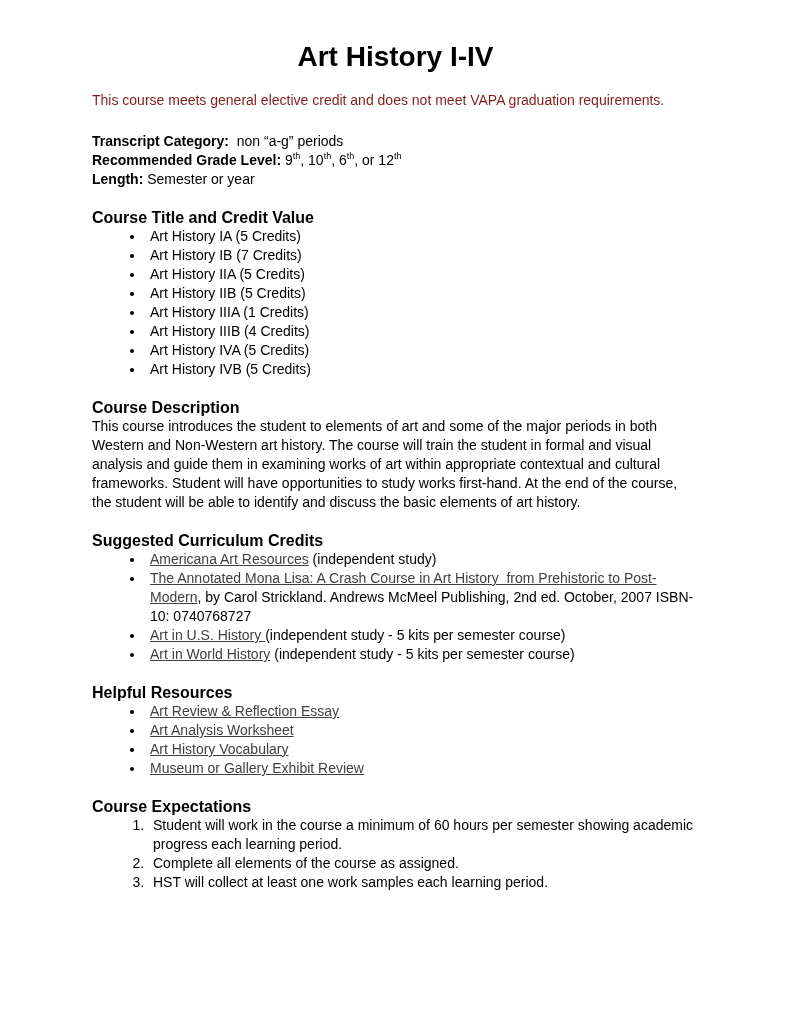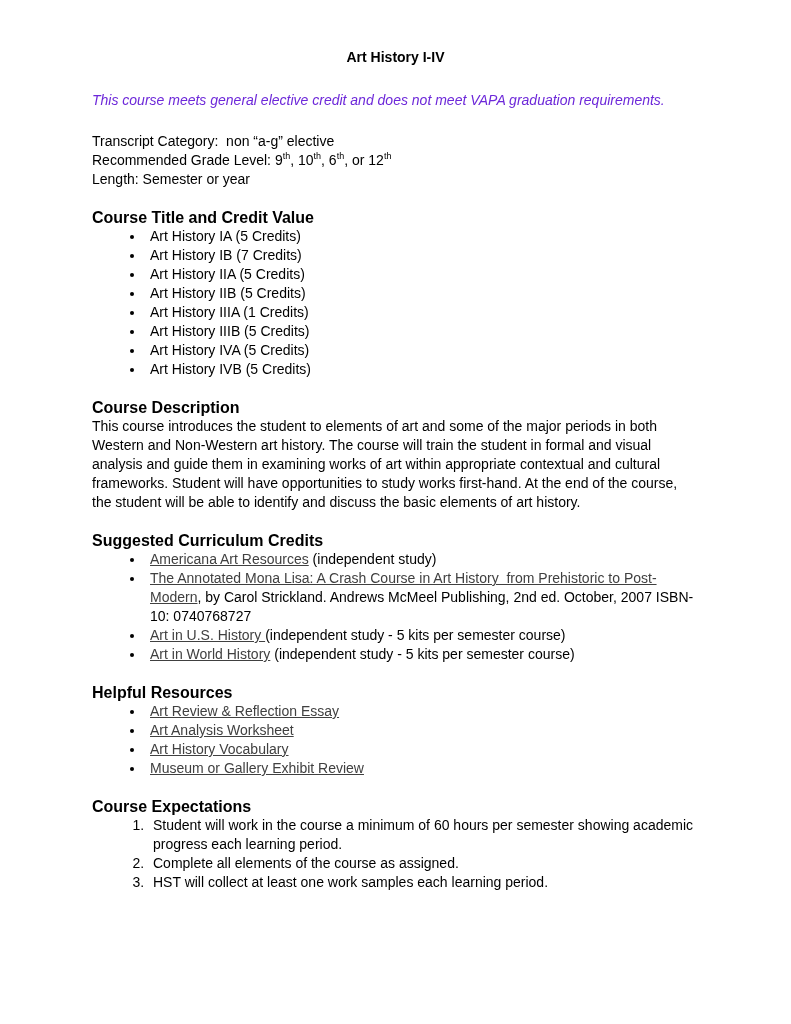--- a/index.html
+++ b/index.html
@@ -3,24 +3,24 @@
 <meta charset="utf-8">
 <style>
   html, body { margin: 0; padding: 0; background: #ffffff; }
   body {
     width: 791px; height: 1024px;
     font-family: "Liberation Sans", sans-serif;
     font-size: 14px; line-height: 19px; color: #000000;
     overflow: hidden;
   }
   .page { box-sizing: border-box; width: 791px; height: 1024px; padding: 43px 92px 0 92px; background: #fff; }
-  .doc-title { font-size: 14px; line-height: 28px; font-weight: bold; text-align: center; margin: 0 0 20px 0; }
-  .notice { color: #6d28d9; font-style: italic; margin: 0 0 22px 0; }
+  .doc-title { font-size: 28px; line-height: 28px; font-weight: bold; text-align: center; margin: 0 0 20px 0; }
+  .notice { color: #7f1d1d; margin: 0 0 22px 0; }
   .meta-line { white-space: pre-wrap; }
-  .meta-line .lbl { font-weight: normal; }
+  .meta-line .lbl { font-weight: bold; }
   .meta-line .val { white-space: pre-wrap; }
   sup.sup { font-size: 9px; line-height: 0; vertical-align: super; }
   .heading { font-size: 16px; line-height: 19px; font-weight: bold; margin: 19px 0 0 0; }
   ul.bullets, ol.numbers { margin: 0; padding: 0 0 0 53px; }
   ul.bullets li, ol.numbers li { padding-left: 5px; }
   ul.bullets { list-style: disc outside; }
   ol.numbers { list-style: decimal outside; padding-left: 56px; }
   .gap-sm { margin-top: 6px; }
   .gap-md { margin-top: 11px; }
   .para { margin: 0; }
@@ -30,33 +30,33 @@
 </head>
 <body>
 
 <div class="page">
 
   <h1 class="doc-title">Art History I-IV</h1>
 
   <p class="notice">This course meets general elective credit and does not meet VAPA graduation requirements.</p>
 
   <div class="meta">
-    <div class="meta-line"><span class="lbl">Transcript Category:</span><span class="val">  non “a-g” elective</span></div>
+    <div class="meta-line"><span class="lbl">Transcript Category:</span><span class="val">  non “a-g” periods</span></div>
     <div class="meta-line"><span class="lbl">Recommended Grade Level:</span><span class="val"><span> 9</span><sup class="sup">th</sup><span>, 10</span><sup class="sup">th</sup><span>, 6</span><sup class="sup">th</sup><span>, or 12</span><sup class="sup">th</sup></span></div>
     <div class="meta-line"><span class="lbl">Length:</span><span class="val"> Semester or year</span></div>
   </div>
 
   <h2 class="heading">Course Title and Credit Value</h2>
   <ul class="bullets">
     <li>Art History IA (5 Credits)</li>
     <li>Art History IB (7 Credits)</li>
     <li>Art History IIA (5 Credits)</li>
     <li>Art History IIB (5 Credits)</li>
     <li>Art History IIIA (1 Credits)</li>
-    <li>Art History IIIB (5 Credits)</li>
+    <li>Art History IIIB (4 Credits)</li>
     <li>Art History IVA (5 Credits)</li>
     <li>Art History IVB (5 Credits)</li>
   </ul>
 
   <h2 class="heading">Course Description</h2>
   <p class="para">This course introduces the student to elements of art and some of the major periods in both Western and Non-Western art history. The course will train the student in formal and visual analysis and guide them in examining works of art within appropriate contextual and cultural frameworks. Student will have opportunities to study works first-hand. At the end of the course, the student will be able to identify and discuss the basic elements of art history.</p>
 
   <h2 class="heading">Suggested Curriculum Credits</h2>
   <ul class="bullets gap-sm">
     <li><a class="link" href="#">Americana Art Resources</a><span class="after"> (independent study)</span></li>

